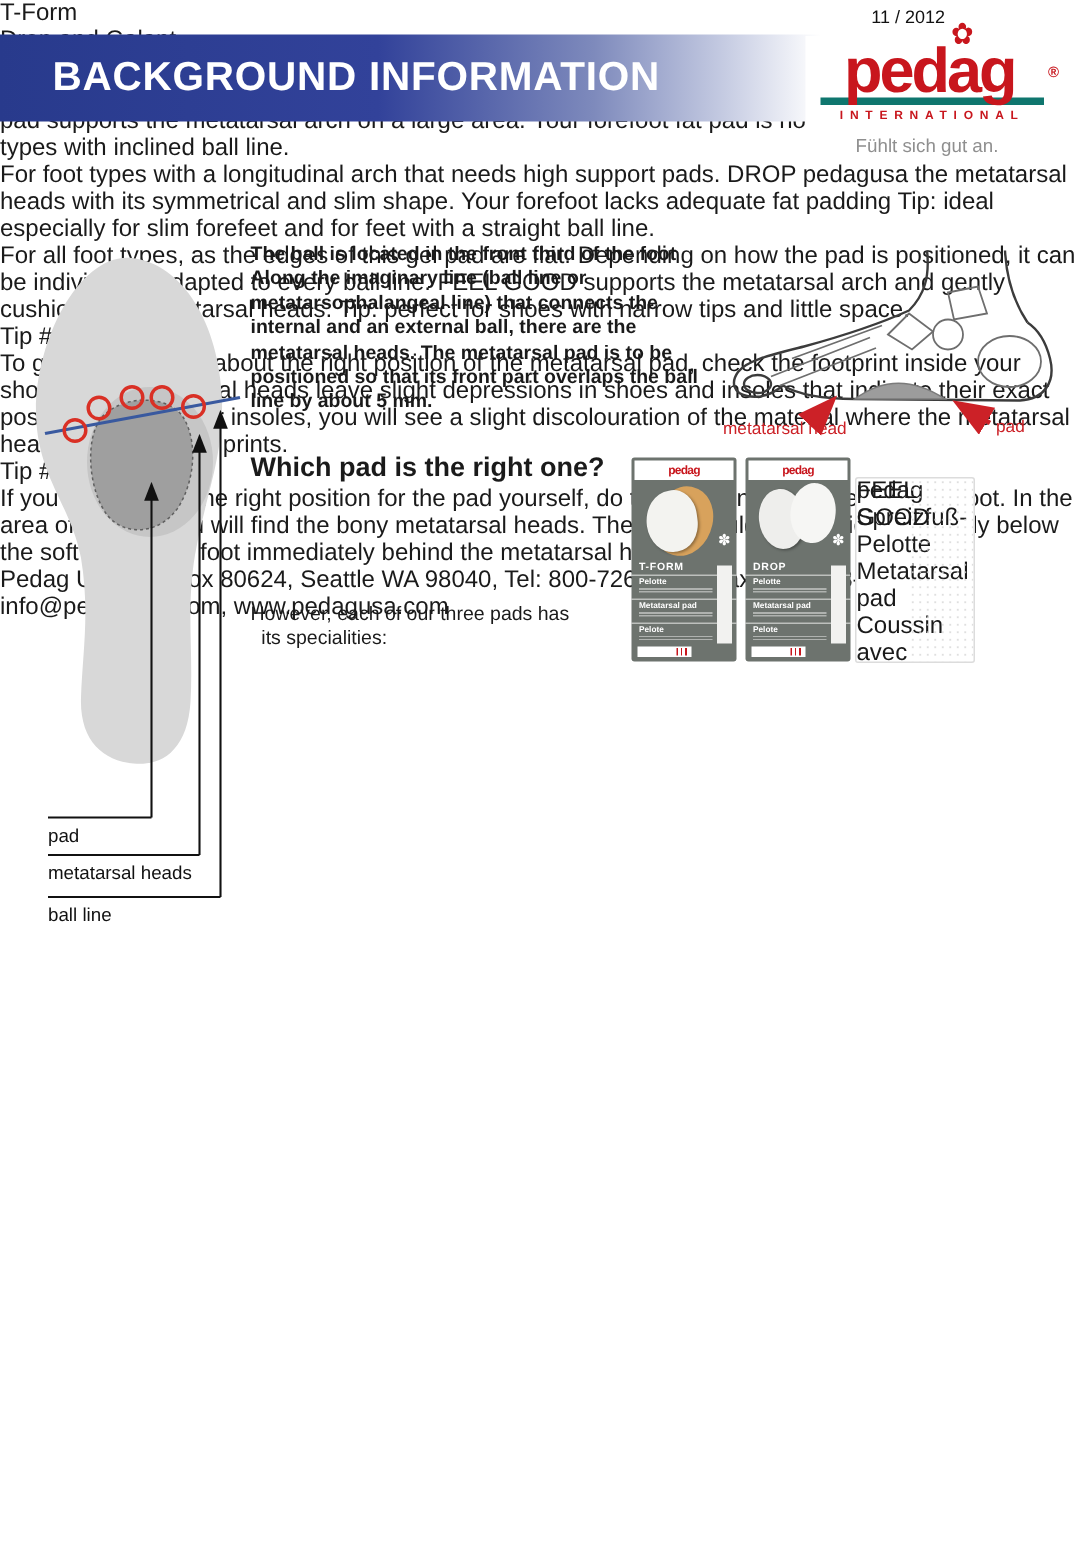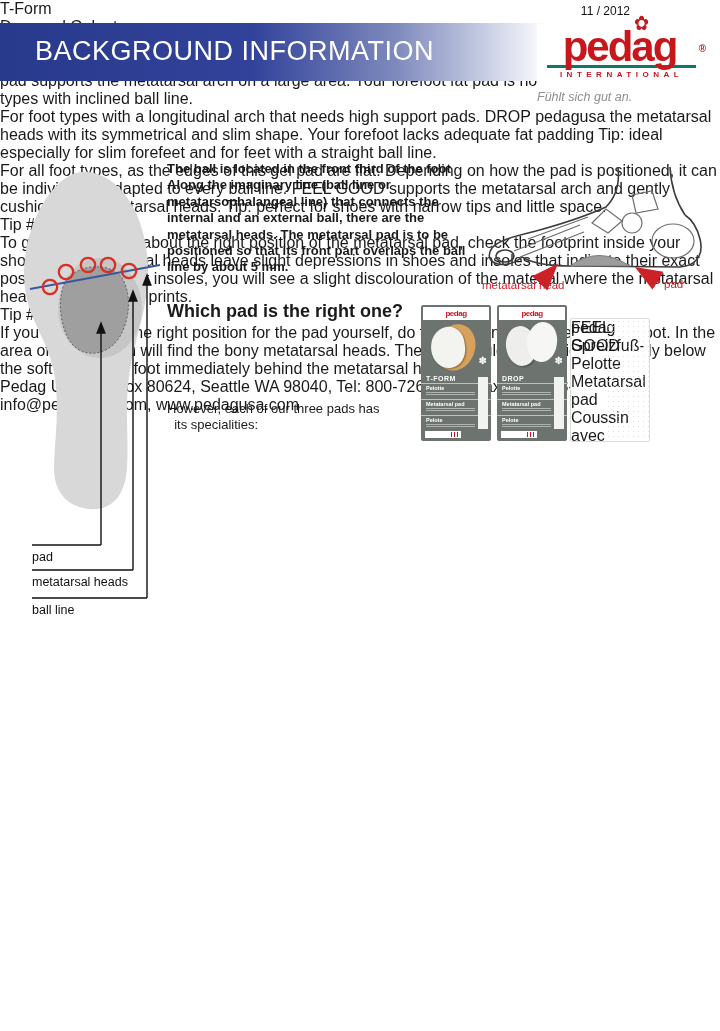--- a/index.html
+++ b/index.html
@@ -5,32 +5,32 @@
   html,body{margin:0;padding:0;background:#ffffff;}
   .page{position:relative;width:720px;height:1031px;background:#fff;overflow:hidden;
         font-family:"Liberation Sans","DejaVu Sans",sans-serif;color:#1a1a1a;}
 
   
   .issue{position:absolute;top:4px;right:90px;font-size:12px;color:#111;}
 
   
   .banner{position:absolute;left:0;top:23px;width:720px;height:58px;
           background:linear-gradient(90deg,#283a8c 0%,#32429a 35%,#7e8abc 55%,#c5cbe2 67%,#ffffff 76%);}
-  .banner-title{position:absolute;left:35px;top:13px;font-size:27px;font-weight:normal;color:#ffffff;letter-spacing:.5px;}
+  .banner-title{position:absolute;left:35px;top:13px;font-size:27px;font-weight:bold;color:#ffffff;letter-spacing:.5px;}
 
   
   .logo-box{position:absolute;left:537px;top:24px;width:165px;height:66px;background:#fff;}
   .pedag-word{position:relative;font-size:42px;font-weight:bold;font-stretch:condensed;
               color:#c8161d;letter-spacing:-2px;line-height:46px;text-align:center;}
   .pedag-flower{position:absolute;top:-11px;left:97px;font-size:20px;color:#c8161d;line-height:1;}
   .pedag-reg{position:absolute;top:2px;right:-2px;font-size:10px;color:#c8161d;}
-  .intl-row{border-top:3px solid #0f766e;margin:-5px 6px 0 10px;padding-top:2px;
+  .intl-row{border-top:5px solid #0f766e;margin:-5px 6px 0 10px;padding-top:2px;
             font-size:8px;font-weight:bold;letter-spacing:4.5px;color:#c8161d;text-align:center;}
-  .tagline{position:absolute;left:537px;top:90px;width:130px;text-align:left;
-           font-size:12.5px;color:#8f8f8f;font-style:italic;}
+  .tagline{position:absolute;left:553px;top:90px;width:130px;text-align:center;
+           font-size:12.5px;color:#8f8f8f;}
 
   .doc-title{position:absolute;left:35px;top:108px;font-size:17.5px;font-weight:bold;color:#000;}
 
   .intro{position:absolute;left:167px;top:161px;width:312px;font-size:13px;line-height:16.4px;white-space:pre-line;font-weight:bold;}
 
   .wp-head{position:absolute;left:167px;top:301px;font-size:18px;font-weight:bold;}
   .wp-body{position:absolute;left:167px;top:319px;width:270px;font-size:13px;line-height:15.6px;white-space:pre-wrap;}
   .wp-more{position:absolute;left:167px;top:401px;width:260px;font-size:13px;line-height:16px;white-space:pre-wrap;}
 
   

